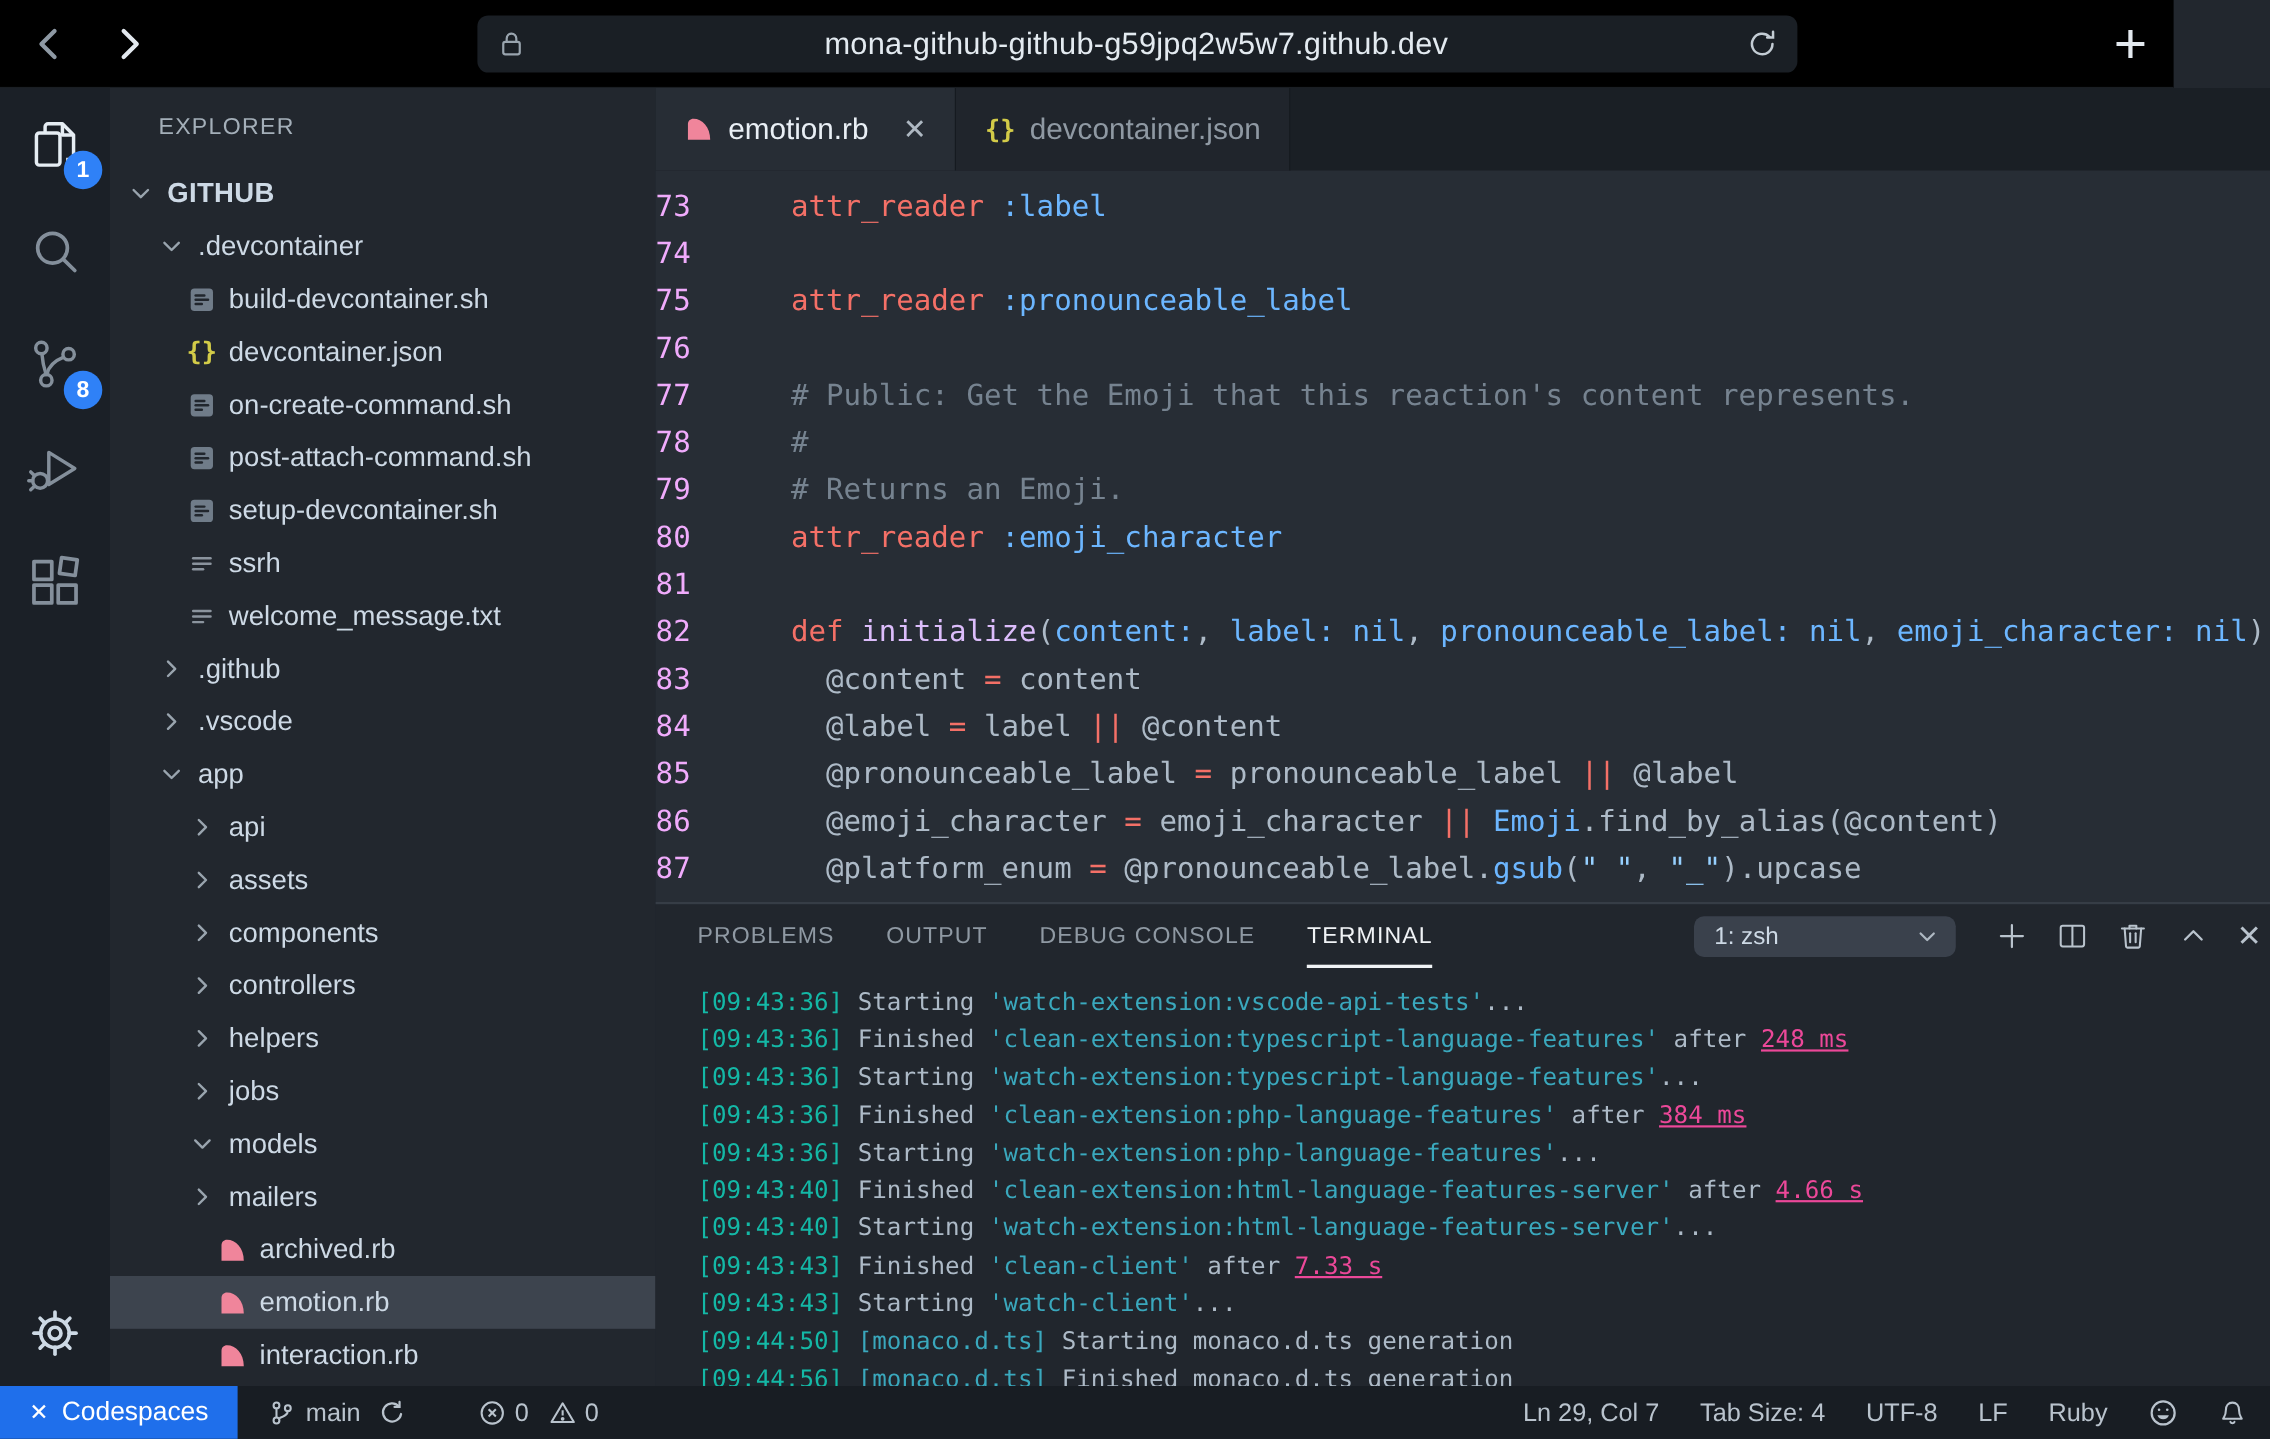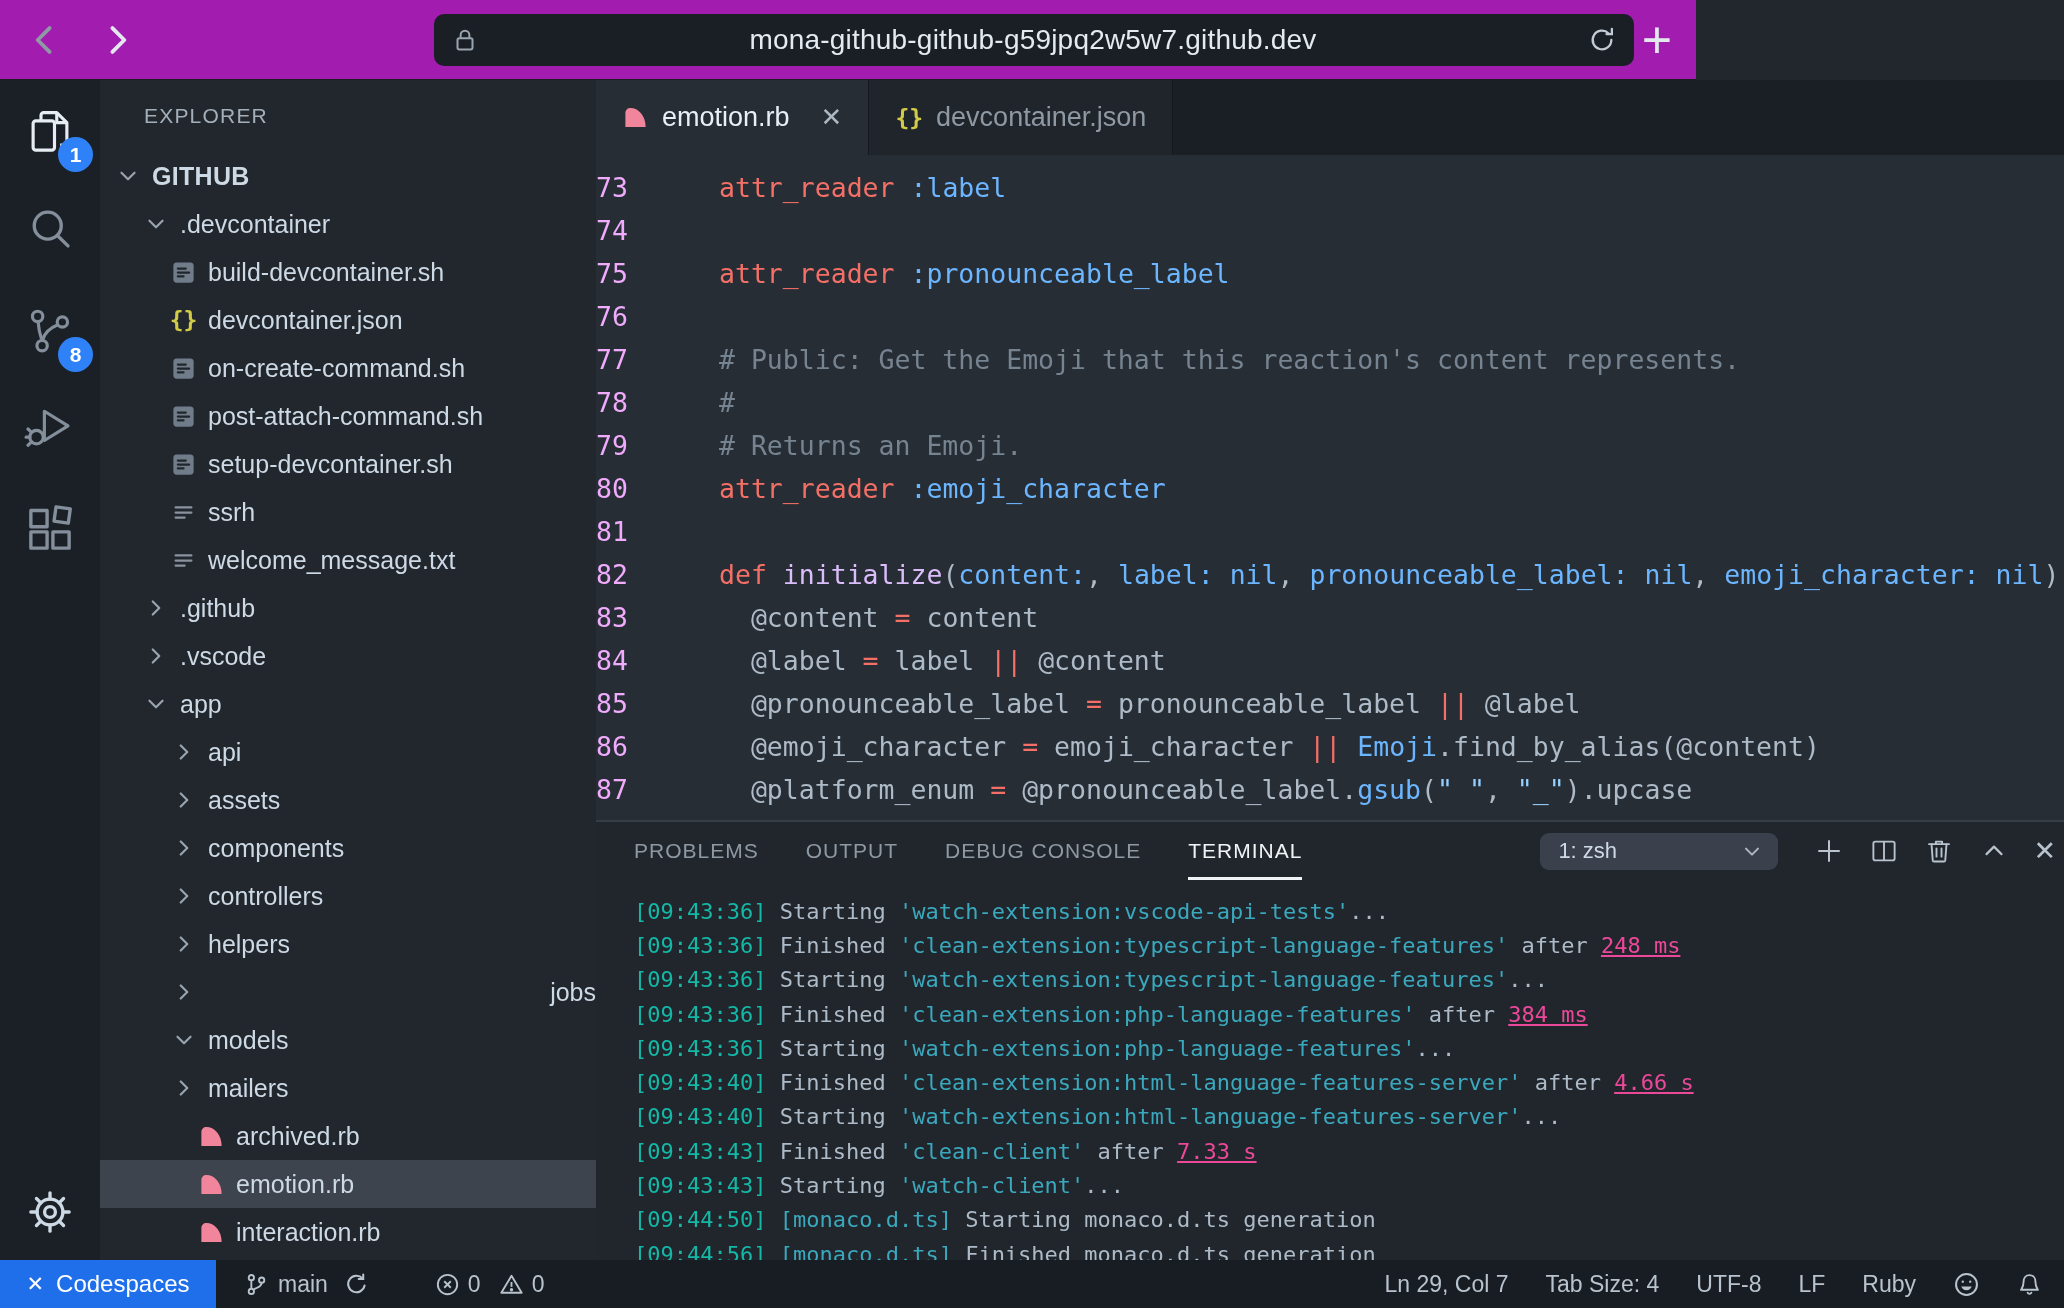--- a/index.html
+++ b/index.html
@@ -1,20 +1,20 @@
 <!DOCTYPE html>
 <html><head>
 <meta charset="utf-8">
 <style>
   * { margin:0; padding:0; box-sizing:border-box; }
   html,body { width:2064px; height:1308px; overflow:hidden; background:#22272e;
     font-family:"Liberation Sans", sans-serif; }
 
   
-  .topbar { position:absolute; left:0; top:0; width:1696px; height:80px; background:#a21caf;
+  .topbar { position:absolute; left:0; top:0; width:1976px; height:80px; background:#000000;
     border-bottom:1px solid #1a1e23; }
   .navbtns { position:absolute; left:22px; top:0; height:80px; display:flex; align-items:center; gap:26px; }
   .navbtn { width:46px; height:46px; display:flex; align-items:center; justify-content:center; }
   .urlbar { position:absolute; left:434px; top:14px; width:1200px; height:52px; background:#1a1f25;
     border-radius:10px; display:flex; align-items:center; padding:0 16px; }
   .urltext { flex:1; text-align:center; color:#e3eaf0; font-size:28px; letter-spacing:.2px;
     white-space:nowrap; overflow:hidden; }
   .newtab { position:absolute; right:24px; top:0; height:80px; display:flex; align-items:center;
     color:#e2e8ee; font-size:52px; font-weight:200; line-height:1; }
 
@@ -333,21 +333,21 @@
         <span class="tlabel">controllers</span>
       </div>
       <div class="trow" style="padding-left: 70px;">
         <span class="ticon">
           <svg viewBox="0 0 22 22" width="24" height="24" fill="none" stroke="#99a4ae" stroke-width="2" stroke-linecap="round" stroke-linejoin="round">
             <polyline points="8,5 14,11 8,17"></polyline>
           </svg>
         </span>
         <span class="tlabel">helpers</span>
       </div>
-      <div class="trow" style="padding-left: 70px; justify-content: space-between;">
+      <div class="trow" style="padding-left: 70px;">
         <span class="ticon">
           <svg viewBox="0 0 22 22" width="24" height="24" fill="none" stroke="#99a4ae" stroke-width="2" stroke-linecap="round" stroke-linejoin="round">
             <polyline points="8,5 14,11 8,17"></polyline>
           </svg>
         </span>
         <span class="tlabel">jobs</span>
       </div>
       <div class="trow" style="padding-left: 70px;">
         <span class="ticon">
           <svg viewBox="0 0 22 22" width="24" height="24" fill="none" stroke="#99a4ae" stroke-width="2" stroke-linecap="round" stroke-linejoin="round">

